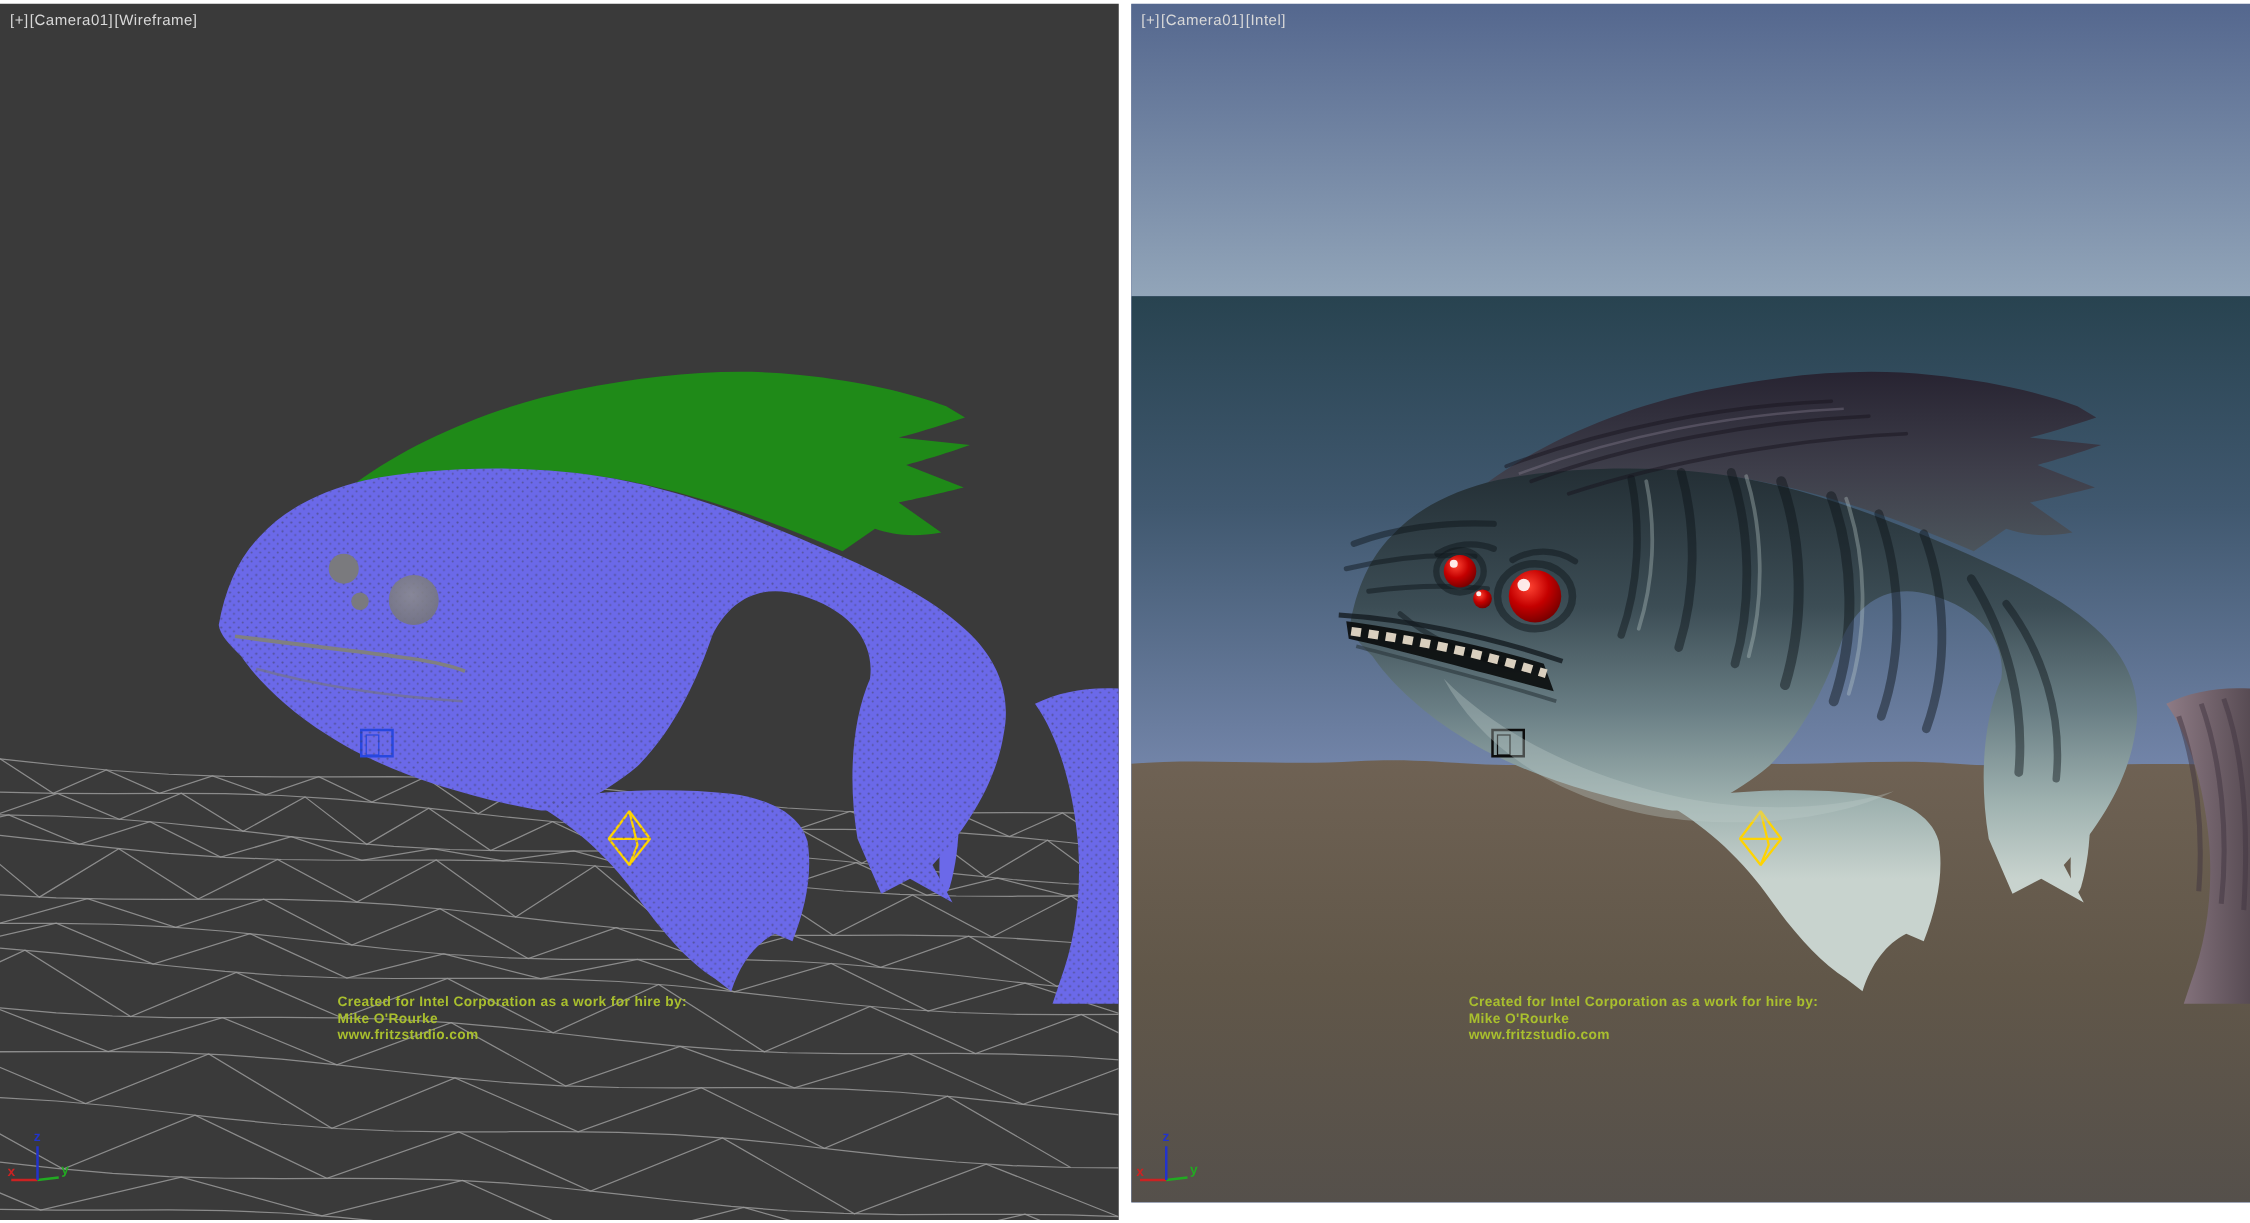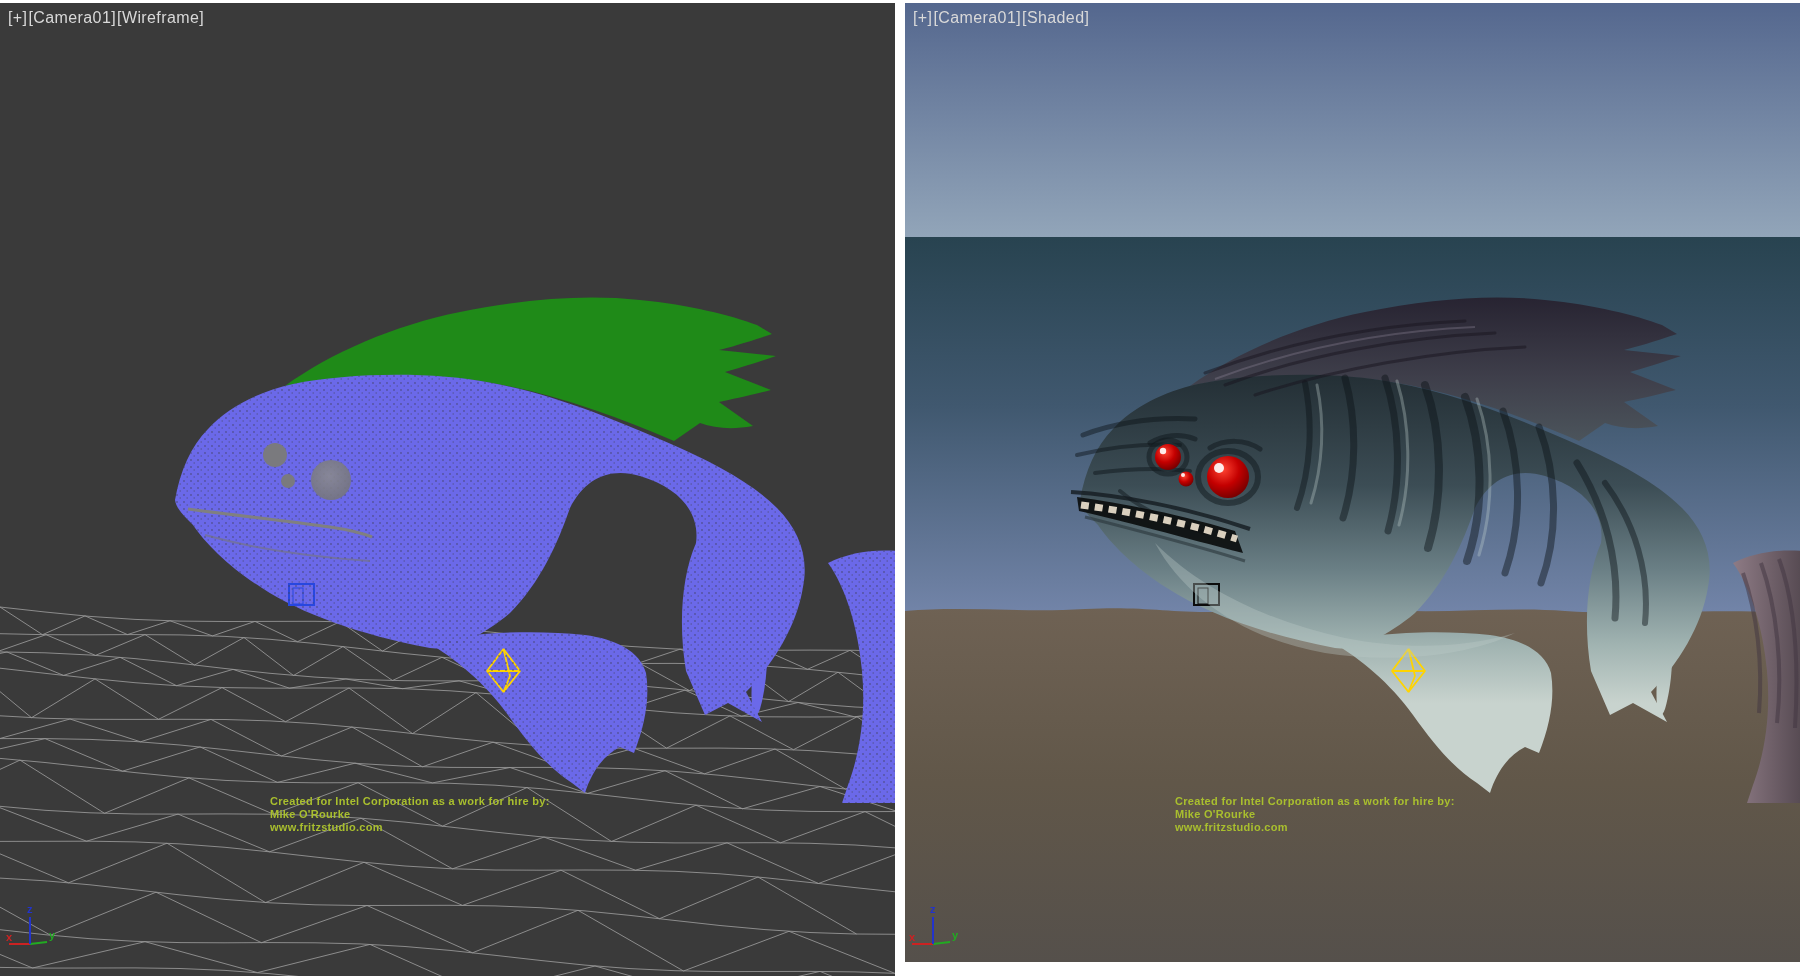--- a/index.html
+++ b/index.html
@@ -2,21 +2,21 @@
 <html><head>
 <meta charset="utf-8">
 <style>
   html,body{margin:0;padding:0;background:#ffffff;}
   .stage{position:relative;width:1800px;height:978px;background:#ffffff;overflow:hidden;
          font-family:"Liberation Sans",sans-serif;}
   .vp{position:absolute;top:3px;overflow:hidden;}
   .vpL{left:0;width:895px;height:973px;background:#3A3A3A;}
   .vpR{left:905px;width:895px;height:959px;background:#54678E;}
   .vp svg{display:block;}
-  .vp-menu{position:absolute;top:6px;left:8px;font-size:16px;letter-spacing:.4px;
+  .vp-menu{position:absolute;top:6px;left:8px;font-size:12px;letter-spacing:.4px;
            color:#D9D9D9;white-space:nowrap;user-select:none;}
   .vp-menu span{margin-right:1px;cursor:pointer;}
   
   .fishL{--c-body:#6B69E9;--c-fin:#1F8A18;--c-pect:#6B69E9;--c-marker:#2747E0;}
   .fishR{--c-body:url(#bodyGrad);--c-fin:url(#dorsalGrad);--c-pect:url(#pectGrad);--c-marker:#0C0C0C;}
   .f-body{fill:var(--c-body);}
   .f-fin{fill:var(--c-fin);}
   .f-pect{fill:var(--c-pect);}
   .f-rect{fill:none;stroke:var(--c-marker);}
   .f-diamond{fill:none;stroke:#FFD400;stroke-width:1.8;stroke-linejoin:bevel;}
@@ -249,17 +249,17 @@
 
       <g transform="translate(28,941)">
         <use href="#gGizmo"></use>
         <text x="-24" y="-3" fill="#CC2222" font-size="11" font-weight="bold">x</text>
         <text x="19" y="-5" fill="#22AA22" font-size="11" font-weight="bold">y</text>
         <text x="-3" y="-31" fill="#2233CC" font-size="11" font-weight="bold">z</text>
       </g>
     </svg>
 
     <div class="vp-menu">
-      <span>[+]</span><span>[Camera01]</span><span>[Shaded]</span>
+      <span>[+]</span><span>[Camera01]</span><span>[Intel]</span>
     </div>
   </div>
 
 </div>
 
 </body></html>

